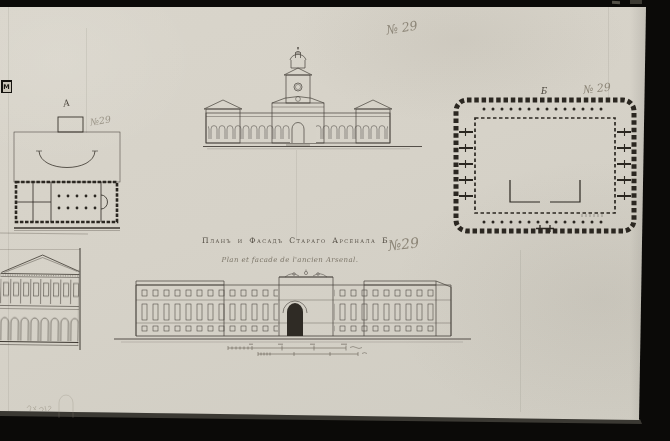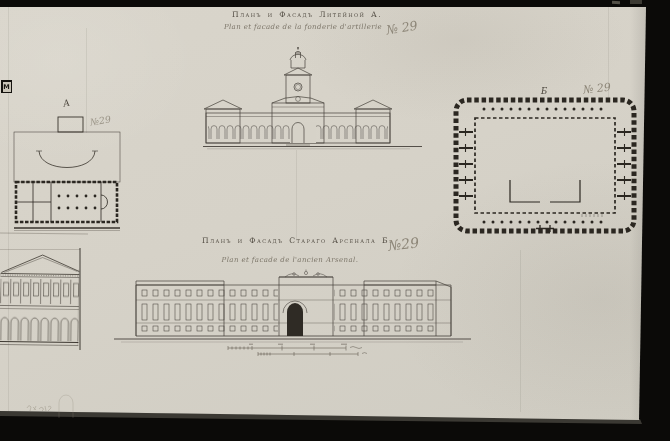--- a/index.html
+++ b/index.html
@@ -60,22 +60,20 @@
   <div class="hline" style="left:0;top:249px;width:80px;opacity:.7;"></div>
   <div class="abs" style="left:79px;top:248px;width:2px;height:102px;background:rgba(45,40,33,0.45);"></div>
 
   <div class="edge-label">
     <span class="inner">М</span>
   </div>
 
   <div class="band-mark" style="left:612px;top:1px;width:8px;height:3px;opacity:.55;transform:rotate(2deg);"></div>
   <div class="band-mark" style="left:630px;top:0;width:12px;height:4px;opacity:.38;"></div>
 
-  <div class="abs title-ru" style="left:200px;top:10px;width:214px;">Планъ и Фасадъ Литейной А.</div>
-  <div class="abs title-fr" style="left:208px;top:23px;width:190px;">Plan et facade de la fonderie d'artillerie</div>
   <div class="abs ink-note" style="left:386px;top:20px;font-size:12.5px;transform:rotate(-9deg);">№ 29</div>
 
   <svg class="abs" style="left:202px;top:47px;" width="222" height="106" viewBox="0 0 222 106">
     <defs>
       <pattern id="cw" x="0" y="0" width="8" height="106" patternUnits="userSpaceOnUse">
         <path d="M1,92 V82 a3,3.4 0 0 1 6,0 V92" fill="none" stroke="#45403a" stroke-width="0.5"></path>
       </pattern>
     </defs>
     <g fill="none" stroke="#45403a" stroke-width="0.7">
       <path d="M1,99.5 H220" stroke-width="0.9"></path>

